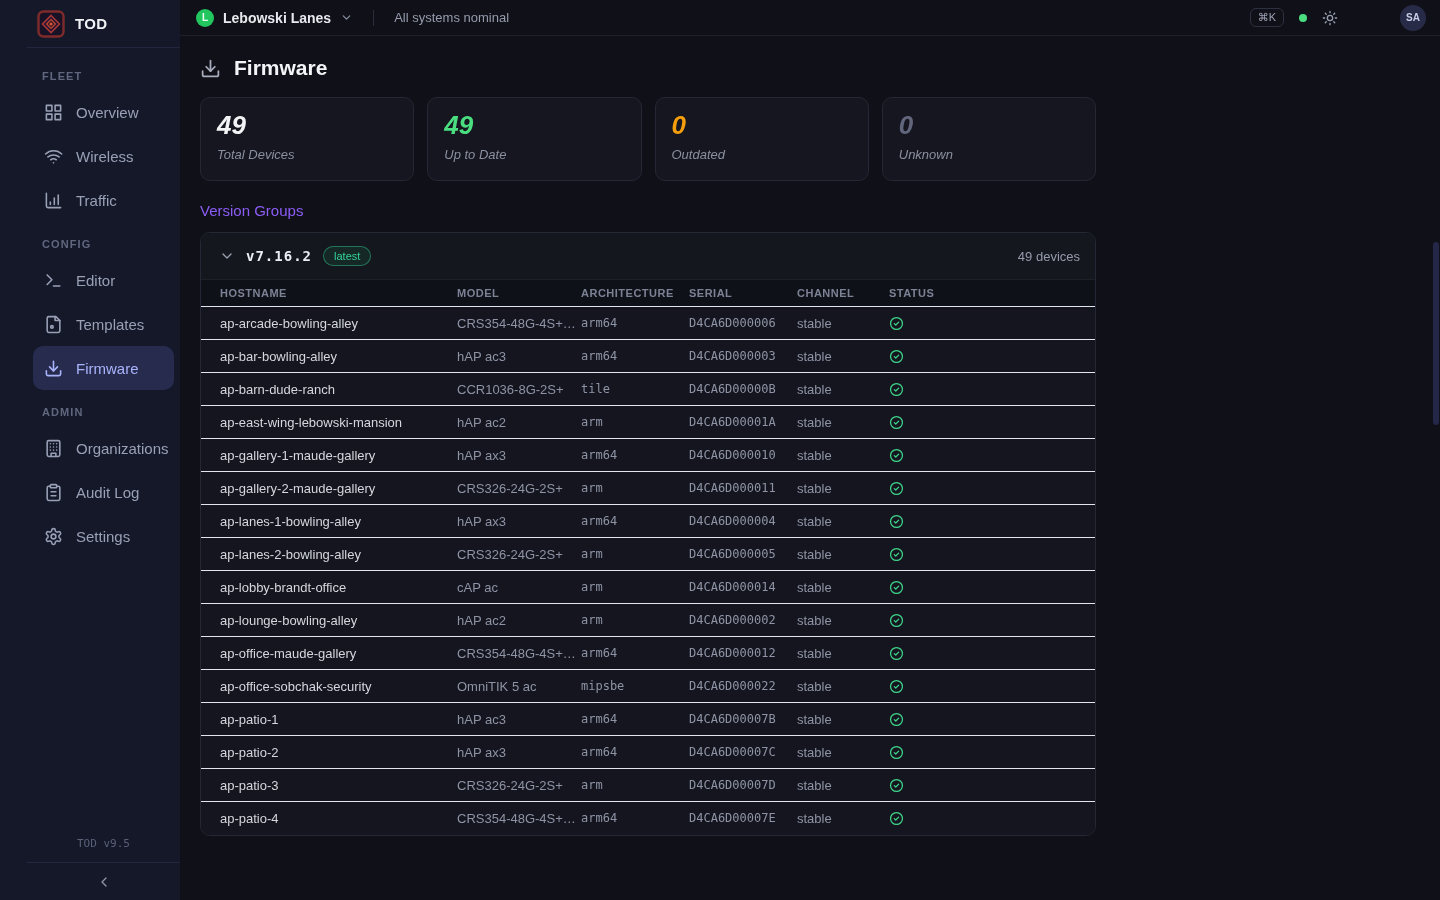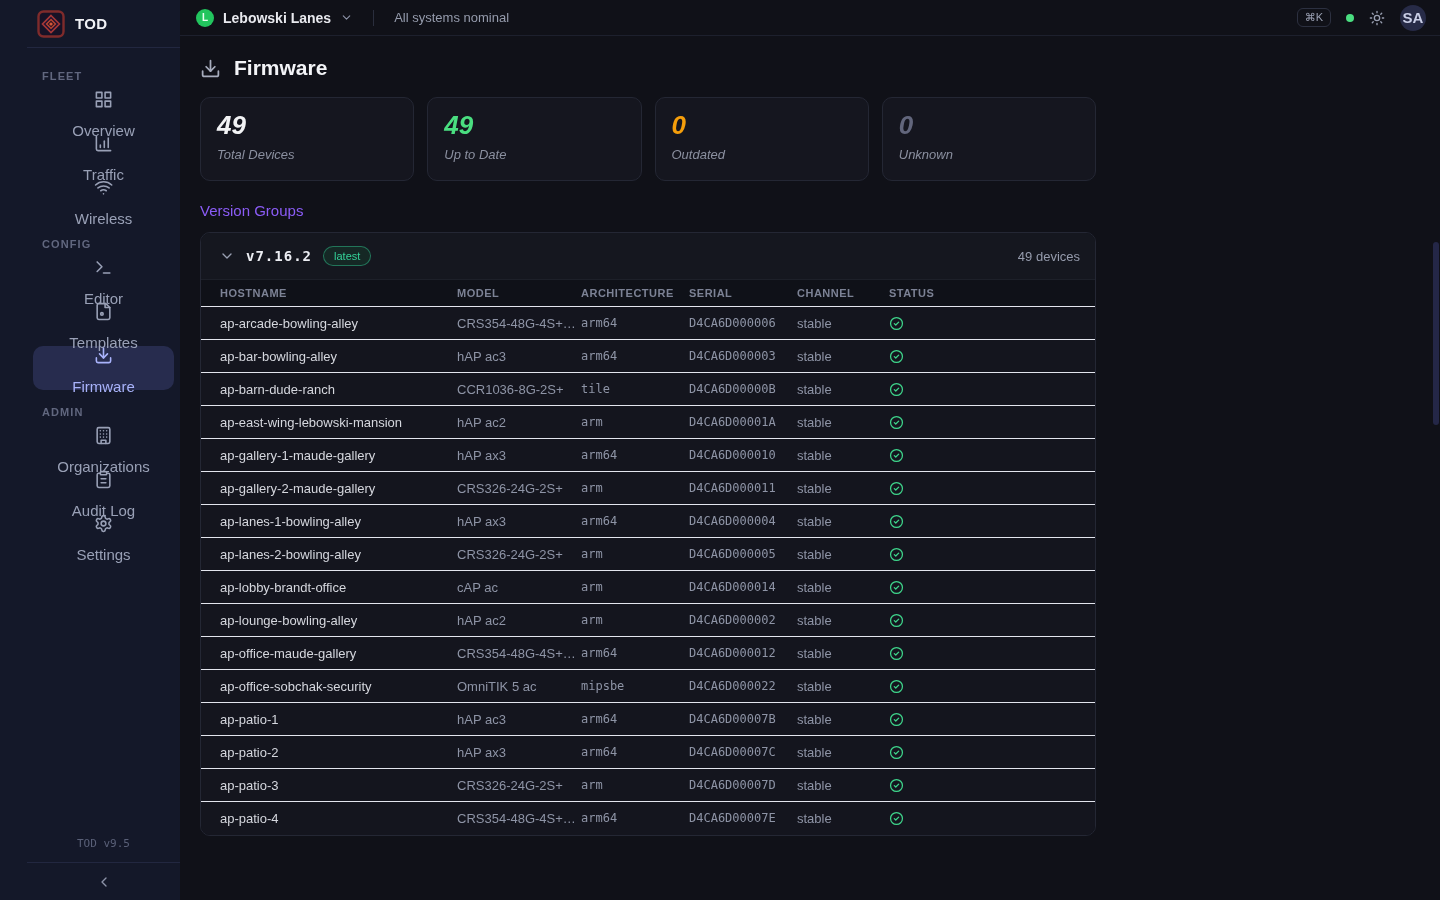--- a/index.html
+++ b/index.html
@@ -11,21 +11,21 @@
   
   .sidebar { width:180px; min-width:180px; background:#141829; display:flex;
     flex-direction:column;padding-left:27px; }
   .logo-row { height:48px; display:flex; align-items:center; gap:10px;
     padding:0 10px; border-bottom:1px solid #222740; cursor:pointer; }
   .logo-text { color:#f1f2f6; font-weight:700; font-size:15px; letter-spacing:.4px; }
   .nav { flex:1; padding-top:6px; }
   .section-label { padding:16px 15px 8px; font-size:11px; font-weight:700;
     color:#61677f; letter-spacing:1.1px; }
   .nav-item { display:flex; align-items:center; gap:13px; height:44px; margin:0 6px;
-    padding:0 11px; border-radius:10px; color:#99a0b6; font-size:15px; cursor:pointer;flex-direction:column; }
+    padding:0 11px; border-radius:10px; color:#99a0b6; font-size:15px; cursor:pointer; }
   .nav-item svg { width:19px; height:19px; flex:none; }
   .nav-item.active { background:#272c4e; color:#a9b3fb; }
   .sidebar-footer .version { text-align:center; color:#5a6078; font-size:11px;
     padding:8px 0 12px; font-family:"DejaVu Sans Mono", monospace; }
   .collapse { height:38px; border-top:1px solid #222740; display:flex;
     align-items:center; justify-content:center; color:#8d93a8; cursor:pointer; }
   .collapse svg { width:16px; height:16px; }
 
   
   .main { flex:1; display:flex; flex-direction:column; background:#101118; }
@@ -41,22 +41,22 @@
   .org-switcher svg { width:13px; height:13px; color:#8d93a8; }
   .tb-sep { width:1px; height:16px; background:#2a2e3d; margin:0 20px; }
   .tb-status { font-size:13px; color:#959bac; }
   .tb-right { display:flex; align-items:center; gap:15px; }
   .kbd { border:1px solid #2c3040; border-radius:6px; padding:2px 7px;
     font-size:11px; color:#9aa0b2; cursor:pointer; }
   .tb-dot { width:8px; height:8px; border-radius:50%; background:#4ade80; }
   .icon-btn { color:#9aa0b2; display:flex; cursor:pointer; }
   .icon-btn svg { width:16px; height:16px; }
   .user-avatar { width:26px; height:26px; border-radius:50%; background:#272b47;
-    color:#c9cee6; font-size:15px; font-weight:700; display:flex;
-    align-items:center; justify-content:center; cursor:pointer; }
+    color:#c9cee6; font-size:10px; font-weight:700; display:flex;
+    align-items:center; justify-content:center; cursor:pointer;margin-left:47px; }
 
   .content { padding:20px 0 0 20px; width:916px; }
   .title-row { display:flex; align-items:center; gap:13px; }
   .title-row .t-icon { color:#a7adbd; display:flex; }
   .title-row .t-icon svg { width:21px; height:21px; }
   .page-title { font-size:21px; color:#f3f4f7; font-weight:700; margin:0; }
 
   .stats { display:grid; grid-template-columns:repeat(4, 1fr); gap:13px;
     margin-top:17px; width:896px;font-style:italic; }
   .stat-card { background:#15161f; border:1px solid #242734; border-radius:10px;
@@ -121,38 +121,38 @@
               <path d="M14 3h7v7h-7z"></path>
               <path d="M3 14h7v7H3z"></path>
               <path d="M14 14h7v7h-7z"></path>
             </svg>
           </span>
           <span>Overview</span>
         </div>
         <div class="nav-item">
           <span style="display: flex;">
             <svg viewBox="0 0 24 24" fill="none" stroke="currentColor" stroke-width="2" stroke-linecap="round" stroke-linejoin="round">
+              <path d="M2 8.82a15 15 0 0 1 20.36 0"></path>
+              <path d="M5 12.55a11 11 0 0 1 14.08 0"></path>
+              <path d="M8.53 16.11a6 6 0 0 1 6.95 0"></path>
+              <path d="M12 20h.01"></path>
+            </svg>
+          </span>
+          <span>Wireless</span>
+        </div>
+        <div class="nav-item">
+          <span style="display: flex;">
+            <svg viewBox="0 0 24 24" fill="none" stroke="currentColor" stroke-width="2" stroke-linecap="round" stroke-linejoin="round">
               <path d="M3 3v16a2 2 0 0 0 2 2h16"></path>
               <path d="M8 17v-3"></path>
               <path d="M13 17V9"></path>
               <path d="M18 17V5"></path>
             </svg>
           </span>
           <span>Traffic</span>
-        </div>
-        <div class="nav-item">
-          <span style="display: flex;">
-            <svg viewBox="0 0 24 24" fill="none" stroke="currentColor" stroke-width="2" stroke-linecap="round" stroke-linejoin="round">
-              <path d="M2 8.82a15 15 0 0 1 20.36 0"></path>
-              <path d="M5 12.55a11 11 0 0 1 14.08 0"></path>
-              <path d="M8.53 16.11a6 6 0 0 1 6.95 0"></path>
-              <path d="M12 20h.01"></path>
-            </svg>
-          </span>
-          <span>Wireless</span>
         </div>
         <div class="section-label">CONFIG</div>
         <div class="nav-item">
           <span style="display: flex;">
             <svg viewBox="0 0 24 24" fill="none" stroke="currentColor" stroke-width="2" stroke-linecap="round" stroke-linejoin="round">
               <path d="M4 17l6-6-6-6"></path>
               <path d="M12 19h8"></path>
             </svg>
           </span>
           <span>Editor</span>

